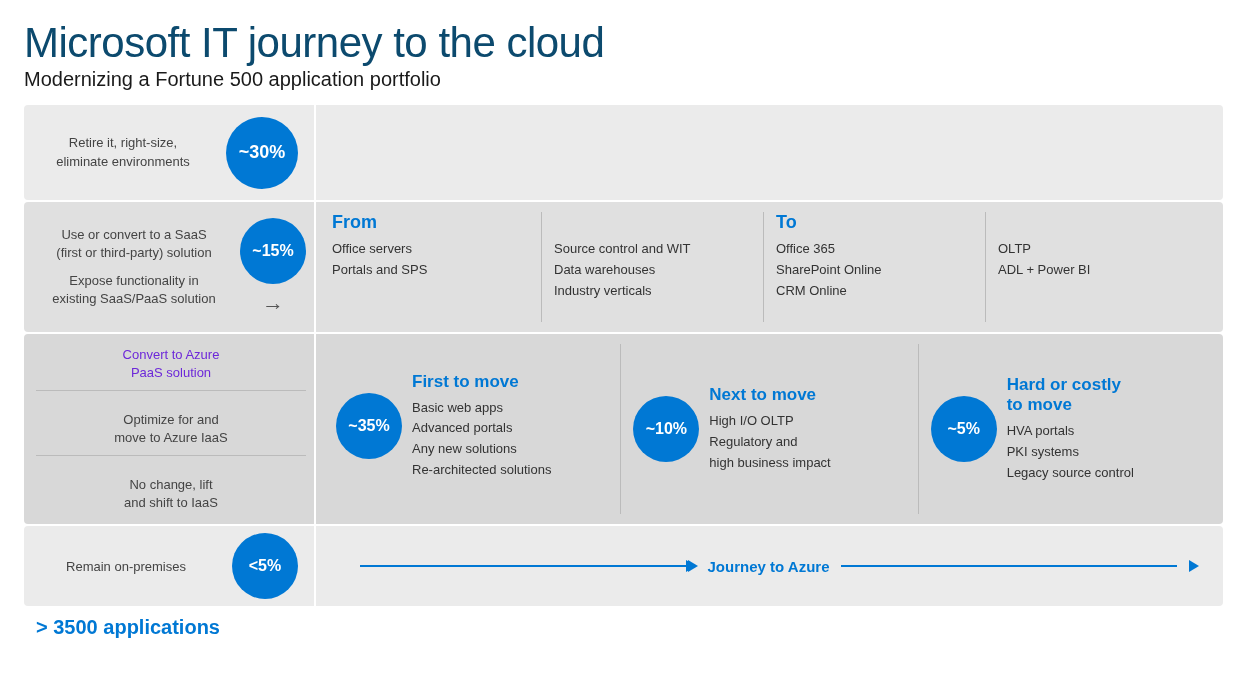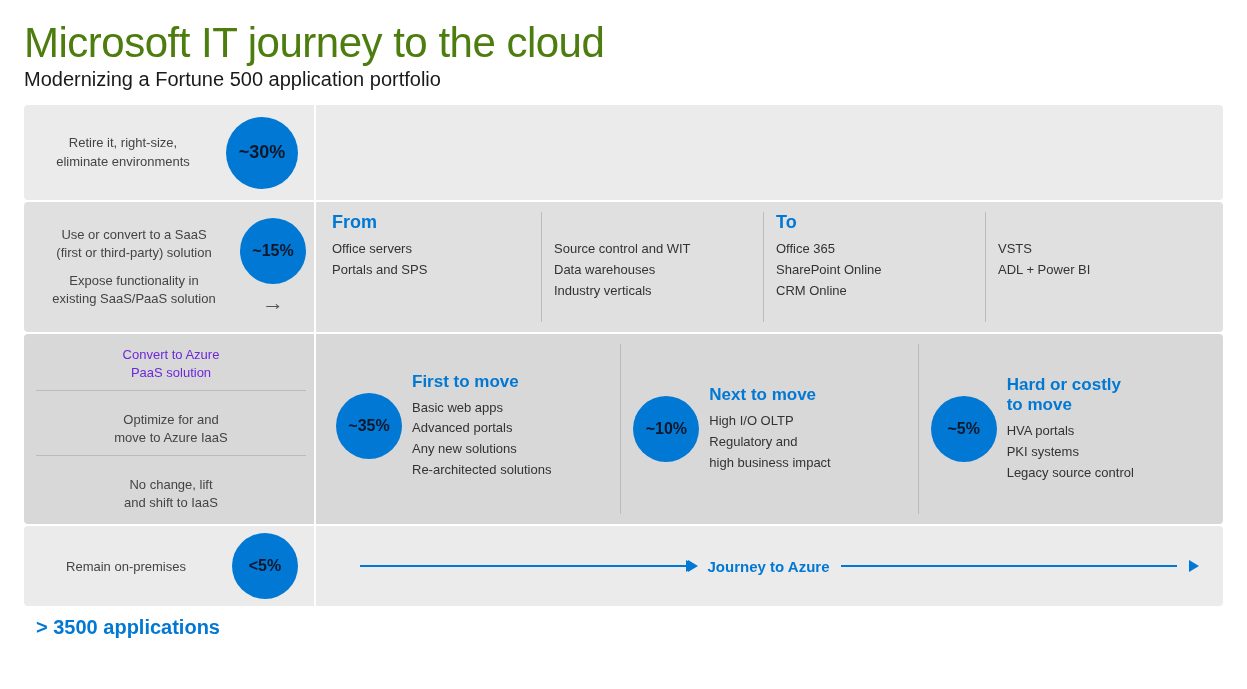--- a/index.html
+++ b/index.html
@@ -19,21 +19,21 @@
       padding: 20px 24px 10px 24px;
     }
 
     .title-section {
       margin-bottom: 14px;
     }
 
     .main-title {
       font-size: 42px;
       font-weight: 300;
-      color: #4d7c0f;
+      color: #0c4a6e;
       line-height: 1.1;
       letter-spacing: -0.5px;
     }
 
     .sub-title {
       font-size: 20px;
       font-weight: 400;
       color: #1a1a1a;
       margin-top: 2px;
     }
@@ -45,21 +45,21 @@
       border-radius: 50%;
       background: #0078d4;
       display: flex;
       align-items: center;
       justify-content: center;
       flex-shrink: 0;
       z-index: 10;
     }
 
     .circle-text {
-      color: #0f172a;
+      color: #ffffff;
       font-size: 18px;
       font-weight: 600;
     }
 
     .lband-text {
       flex: 1;
       text-align: center;
       font-size: 13px;
       color: #444;
       line-height: 1.45;
@@ -229,21 +229,21 @@
 
         <div style="flex:1; padding:0 12px; border-right:1px solid #bbb;">
           <div class="section-header">To</div>
           <div class="section-item">Office 365</div>
           <div class="section-item">SharePoint Online</div>
           <div class="section-item">CRM Online</div>
         </div>
 
         <div style="flex:1; padding:0 12px;">
           <div class="section-header" style="visibility:hidden;">To</div>
-          <div class="section-item">VSTS</div>
+          <div class="section-item">OLTP</div>
           <div class="section-item">ADL + Power BI</div>
         </div>
       </div>
     </div>
 
     <div class="cell bg-dark left-cell" style="grid-column:1; grid-row:3; border-radius: 4px 0 0 4px; flex-direction:column; justify-content:space-around; padding:10px 8px 10px 12px;">
       <div style="display:flex;align-items:center;width:100%;gap:4px;border-bottom:1px solid #bbb;padding-bottom:8px;">
         <span style="flex:1;text-align:center;font-size:13px;color:#6d28d9;line-height:1.4;">Convert to Azure<br>PaaS solution</span>
       </div>
       <div style="display:flex;align-items:center;width:100%;gap:4px;border-bottom:1px solid #bbb;padding:8px 0;">

